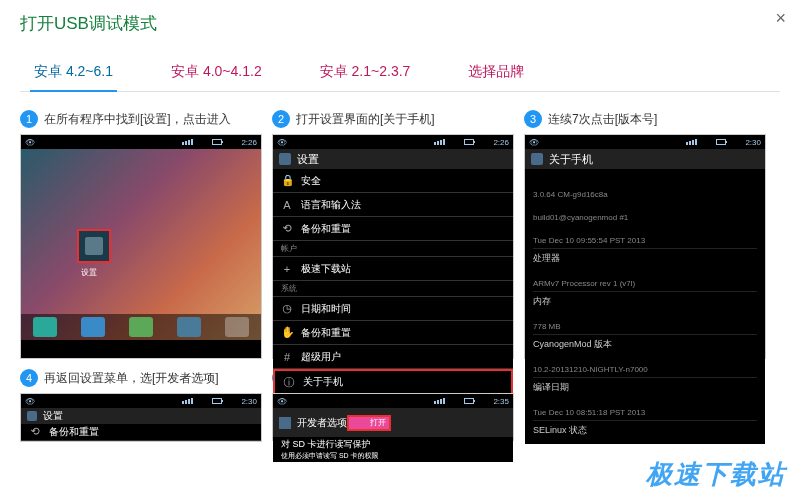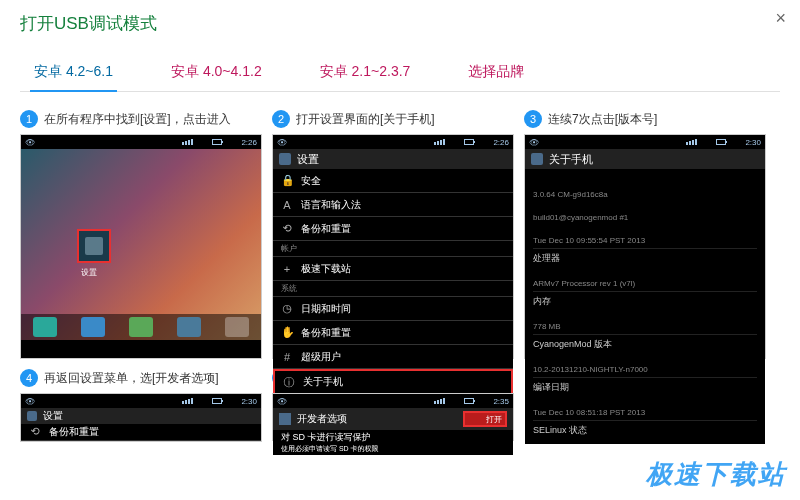--- a/index.html
+++ b/index.html
@@ -43,22 +43,22 @@
 .settings-list{background:#000;color:#fff}
 .srow{height:24px;border-bottom:1px solid #333;display:flex;align-items:center;padding:0 8px;gap:8px;font-size:10px}
 .srow.section{height:16px;font-size:8px;color:#888;border-bottom:1px solid #333}
 .srow.boxed{border:2px solid #e83030;height:26px}
 .sico{width:12px;text-align:center;font-size:11px;color:#aaa}
 .about{background:#000;color:#fff;padding:4px 8px;font-size:9px}
 .ablock{padding:3px 0;border-bottom:1px solid #222}
 .ablock .lbl{color:#ccc;font-size:9px}
 .ablock .val{color:#888;font-size:8px;margin-top:14px}
 .ablock.boxed{border:2px solid #e83030;padding:3px 4px;margin-top:2px}
-.dev-toggle{height:22px;background:#222;display:flex;align-items:center;justify-content:space-between;padding:0 6px;color:#fff;font-size:10px}
-.toggle{width:44px;height:16px;background:#b91c1c;border:2px solid #e83030;display:flex;align-items:center;justify-content:flex-end;padding:0 3px;font-size:8px;color:#fff}
+.dev-toggle{height:29px;background:#222;display:flex;align-items:center;padding:0 6px;color:#fff;font-size:10px}
+.toggle{width:44px;height:16px;background:#ec4899;border:2px solid #e83030;display:flex;align-items:center;justify-content:flex-end;padding:0 3px;font-size:8px;color:#fff}
 .watermark{position:absolute;bottom:8px;right:14px;font-size:26px;font-weight:bold;font-style:italic;color:#2196f3;letter-spacing:2px;opacity:0.85}
 </style>
 </head>
 <body>
 
 <div class="container">
   <div class="close">×</div>
   <h1 class="title">打开USB调试模式</h1>
 
   <div class="tabs">

